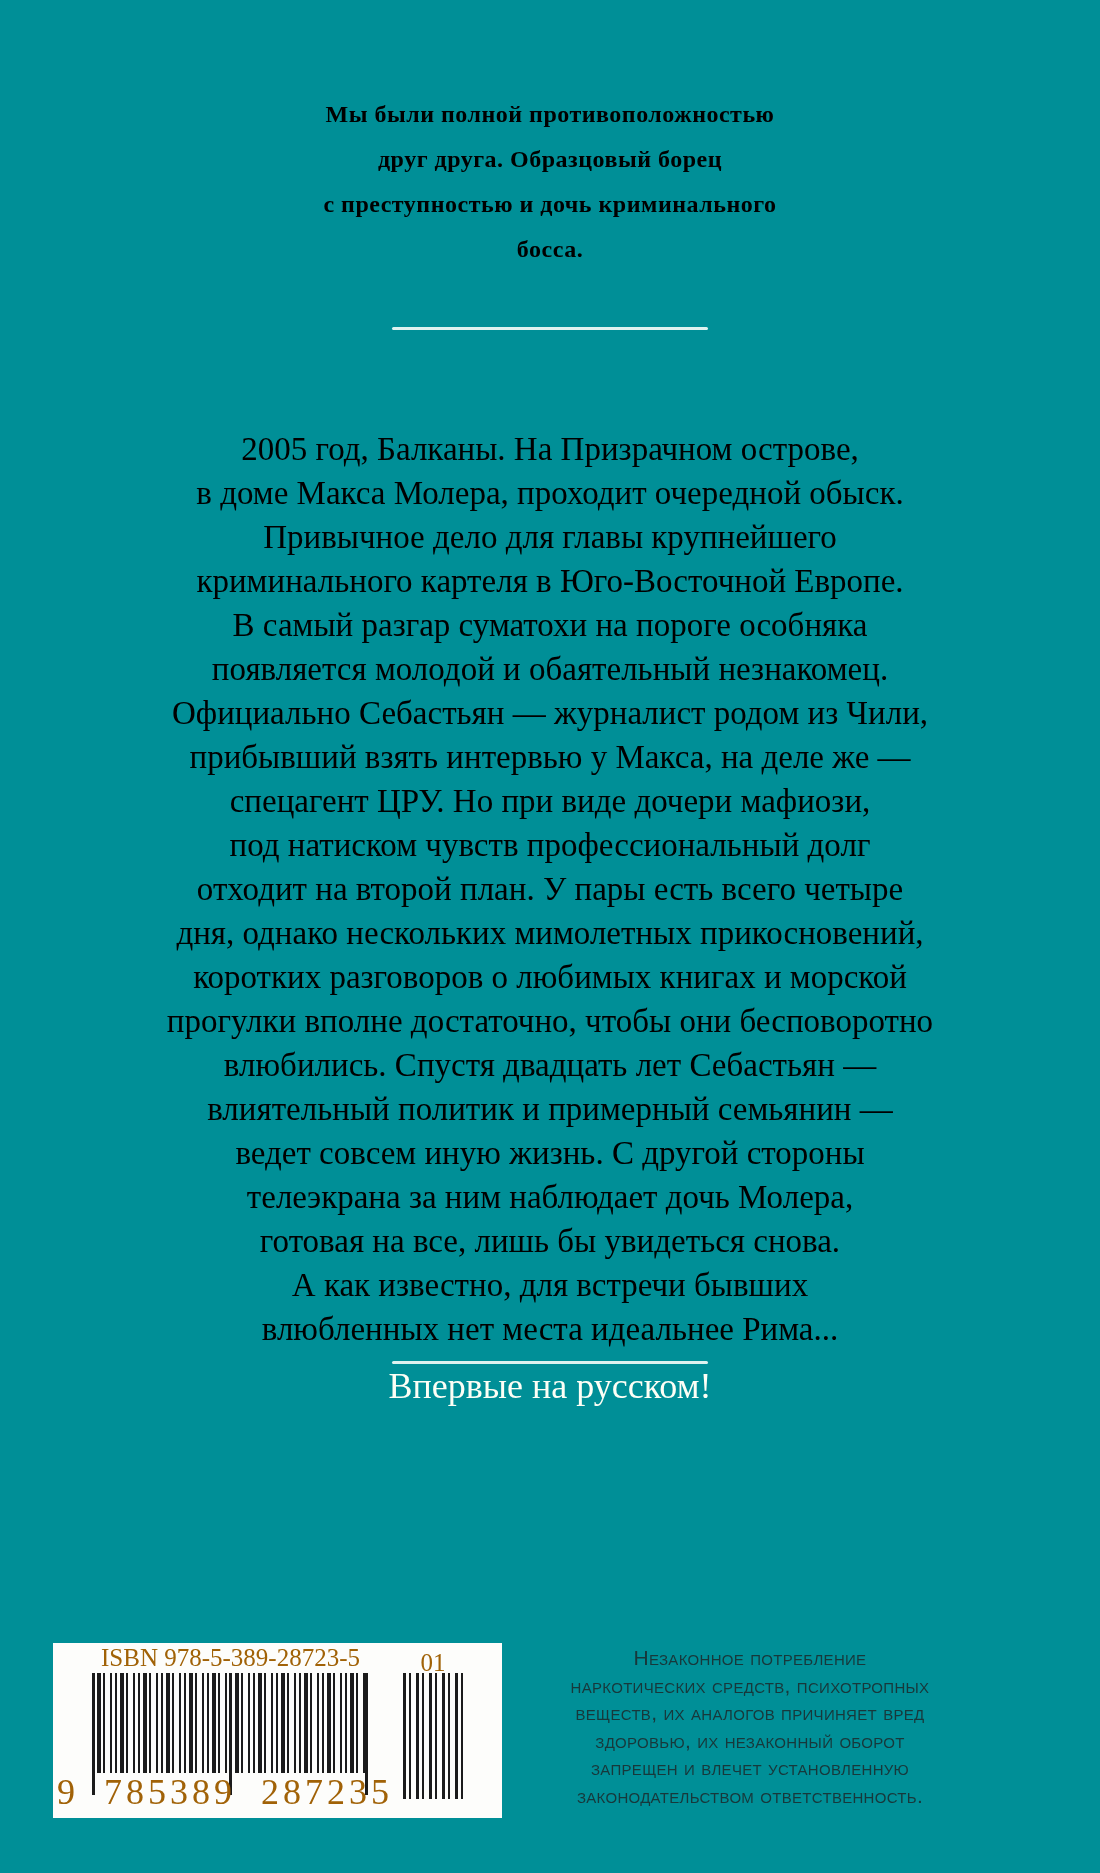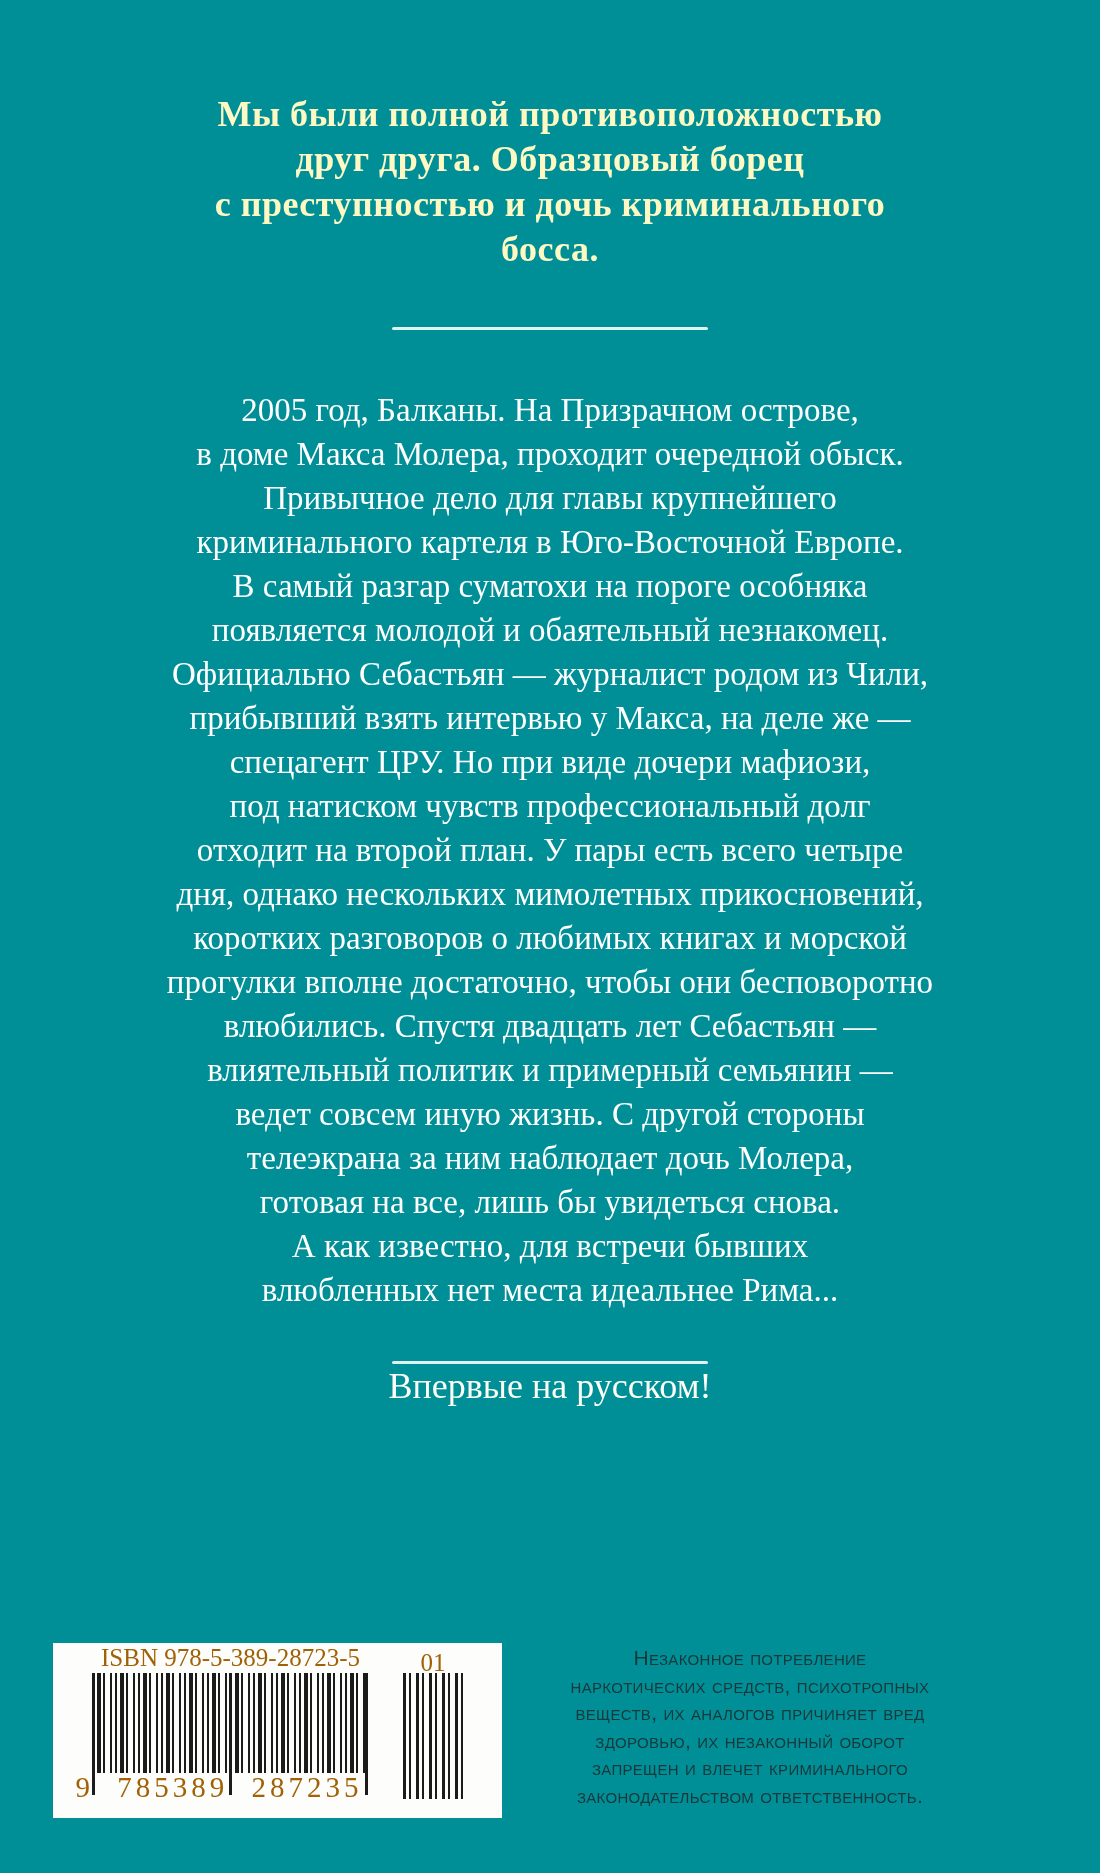--- a/index.html
+++ b/index.html
@@ -13,32 +13,32 @@
   }
   .center-text {
     position: absolute;
     left: 10px;
     width: 1080px;
     text-align: center;
     white-space: pre-line;
   }
   .tagline {
     top: 92px;
-    font-size: 36px;
+    font-size: 24px;
     line-height: 45px;
     font-weight: 700;
-    color: #fef9c3;
+    color: #000000;
     letter-spacing: 0.5px;
   }
   .synopsis {
-    top: 388px;
+    top: 427px;
     font-size: 33px;
     line-height: 44px;
     font-weight: 400;
-    color: #ffffff;
+    color: #000000;
   }
   .divider {
     position: absolute;
     left: 392px;
     width: 316px;
     height: 3px;
     background: #def2f0;
     border-radius: 2px;
   }
   .divider-top { top: 327px; }
@@ -109,21 +109,21 @@
     background: repeating-linear-gradient(90deg,
       #1b1b1b 0px 3px, transparent 3px 6px,
       #1b1b1b 6px 8px, transparent 8px 13px);
   }
   .ean-digits {
     position: absolute;
     left: 4px;
     top: 128px;
     width: 324px;
     text-align: center;
-    font-size: 29px;
+    font-size: 36px;
     font-weight: 400;
     letter-spacing: 4px;
     word-spacing: 12px;
     white-space: nowrap;
   }
   
   .warning {
     position: absolute;
     left: 400px;
     top: 1644px;
@@ -185,16 +185,16 @@
     <div class="guard g2"></div>
     <div class="guard g3"></div>
     <div class="bars-addon"></div>
     <div class="ean-digits">9 785389 287235</div>
   </div>
 
   <div class="warning">Незаконное потребление
 наркотических средств, психотропных
 веществ, их аналогов причиняет вред
 здоровью, их незаконный оборот
-запрещен и влечет криминального
+запрещен и влечет установленную
 законодательством ответственность.</div>
 
 </div>
 
 </body></html>

